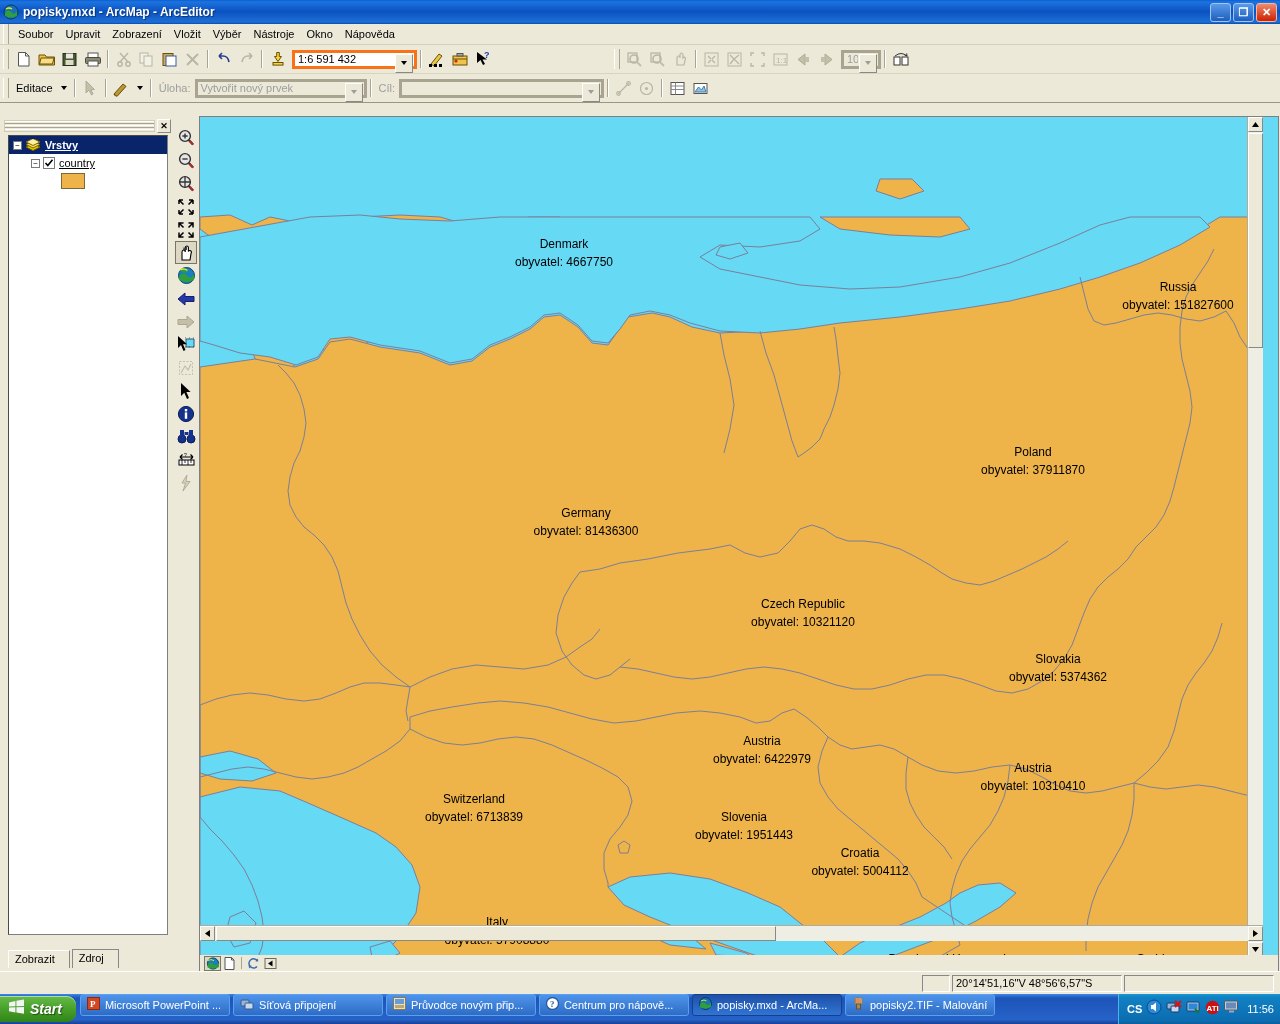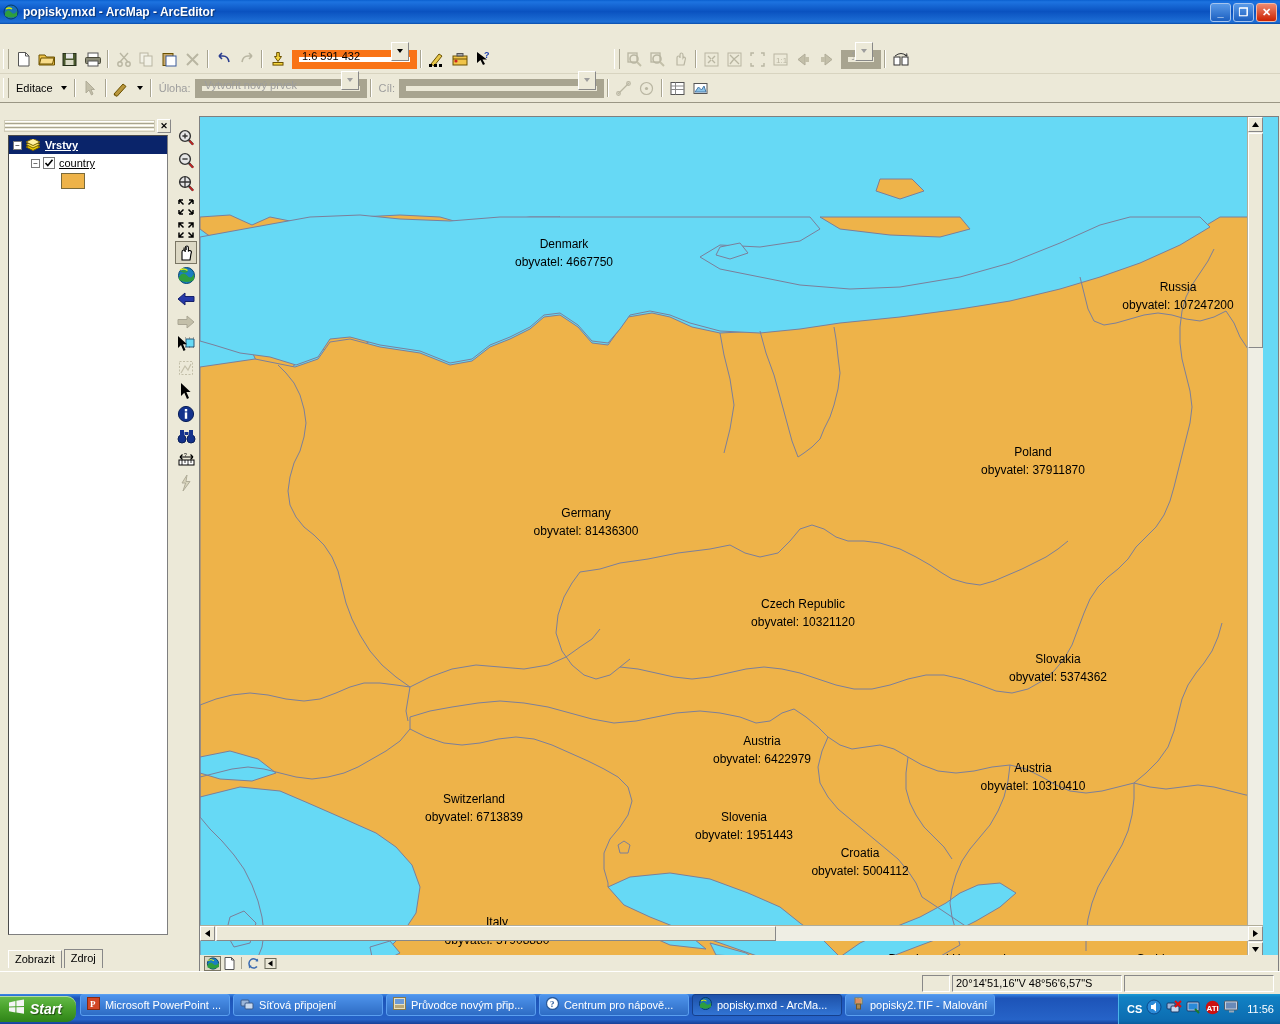--- a/index.html
+++ b/index.html
@@ -41,21 +41,21 @@
   #toolbar-standard{left:0;top:45px;width:1280px;height:28px;border-bottom:1px solid #d8d4c0;}
   #toolbar-editor{left:0;top:74px;width:1280px;height:28px;border-bottom:1px solid #9a9684;}
   .grip{width:4px;height:20px;border-left:1px solid #fff;border-right:1px solid #a8a490;margin:0 3px;flex:0 0 auto;}
   .tb-sep{width:1px;height:18px;background:#a8a490;border-right:1px solid #fff;margin:0 3px;flex:0 0 auto;}
   .tbtn{
     width:23px;height:22px;display:flex;align-items:center;justify-content:center;
     flex:0 0 auto;position:relative;box-sizing:border-box;
   }
   .tbtn.pressed{border:1px solid #7a7664;background:#dcd8c4;}
   .combo{
-    height:19px;border:7px solid #f97316;background:#fff;display:flex;align-items:flex-end;
+    height:19px;border:3px solid #f97316;background:#fff;display:flex;align-items:flex-start;
     box-sizing:border-box;flex:0 0 auto;
   }
   .combo .cval{font-size:11px;padding-left:3px;flex:1 1 auto;white-space:nowrap;overflow:hidden;}
   .combo .carrow{
     width:16px;height:17px;margin:1px;background:#ece9d8;border:1px solid #fff;
     border-right-color:#888;border-bottom-color:#888;
     display:flex;align-items:center;justify-content:center;flex:0 0 auto;
   }
   .combo.dis{background:#ece9d8;border-color:#a8a490;}
   .combo.dis .cval{color:#9d9d9d;}
@@ -95,21 +95,21 @@
   .tnode.sel .tlabel{color:#fff;font-weight:bold;}
   .tcheck{
     width:12px;height:12px;border:1px solid #7a7a7a;background:#fff;margin-right:4px;flex:0 0 auto;
     box-sizing:border-box;position:relative;
   }
   .swatch{width:22px;height:14px;border:1px solid #7a6a3a;background:#eeb349;}
   #toc-tabs{
     position:absolute;left:6px;top:830px;width:160px;height:20px;display:flex;align-items:flex-end;
   }
   .toctab{
-    font-size:11px;padding:2px 6px 3px 6px;background:#ece9d8;
+    font-size:11px;padding:2px 14px 3px 6px;background:#ece9d8;
     border:1px solid #fff;border-right-color:#888;border-bottom:none;
     box-sizing:border-box;margin-right:2px;margin-top:6px;
   }
   .toctab.active{background:#ece9d8;border:1px solid #888;border-bottom:none;padding-bottom:4px;font-weight:normal;}
   
   #tools{
     position:absolute;left:174px;top:126px;width:24px;height:370px;background:#ece9d8;
     display:flex;flex-direction:column;align-items:center;
   }
   #tools .tbtn{width:22px;height:23px;}
@@ -210,20 +210,31 @@
       </svg>
     </span>
     <span class="tb-title">popisky.mxd - ArcMap - ArcEditor</span>
     <span class="tb-btns">
       <span class="tb-btn">_</span>
       <span class="tb-btn">❐</span>
       <span class="tb-btn close">✕</span>
     </span>
   </div>
 
+  <div id="menubar">
+    <span class="grip"></span>
+    <span class="mi">Soubor</span>
+    <span class="mi">Upravit</span>
+    <span class="mi">Zobrazení</span>
+    <span class="mi">Vložit</span>
+    <span class="mi">Výběr</span>
+    <span class="mi">Nástroje</span>
+    <span class="mi">Okno</span>
+    <span class="mi">Nápověda</span>
+  </div>
 
   <div id="toolbar-standard" class="toolbar">
     <span class="grip"></span>
 
     <span class="tbtn">
       <svg width="17" height="17" viewBox="0 0 17 17">
           <path d="M3.5 1.5h7l3.5 3.5v10h-10.5z" fill="#fff" stroke="#555"></path>
           <path d="M10.5 1.5v3.5h3.5" fill="none" stroke="#555"></path>
         </svg>
     </span>
@@ -776,21 +787,21 @@
         </g>
       </svg>
 
       <div id="map-labels">
           <div class="maplabel" style="left: 364px; top: 118px;">
             <div>Denmark</div>
             <div>obyvatel: 4667750</div>
           </div>
           <div class="maplabel" style="left: 978px; top: 161px;">
             <div>Russia</div>
-            <div>obyvatel: 107247200</div>
+            <div>obyvatel: 151827600</div>
           </div>
           <div class="maplabel" style="left: 833px; top: 326px;">
             <div>Poland</div>
             <div>obyvatel: 37911870</div>
           </div>
           <div class="maplabel" style="left: 386px; top: 387px;">
             <div>Germany</div>
             <div>obyvatel: 81436300</div>
           </div>
           <div class="maplabel" style="left: 603px; top: 478px;">

